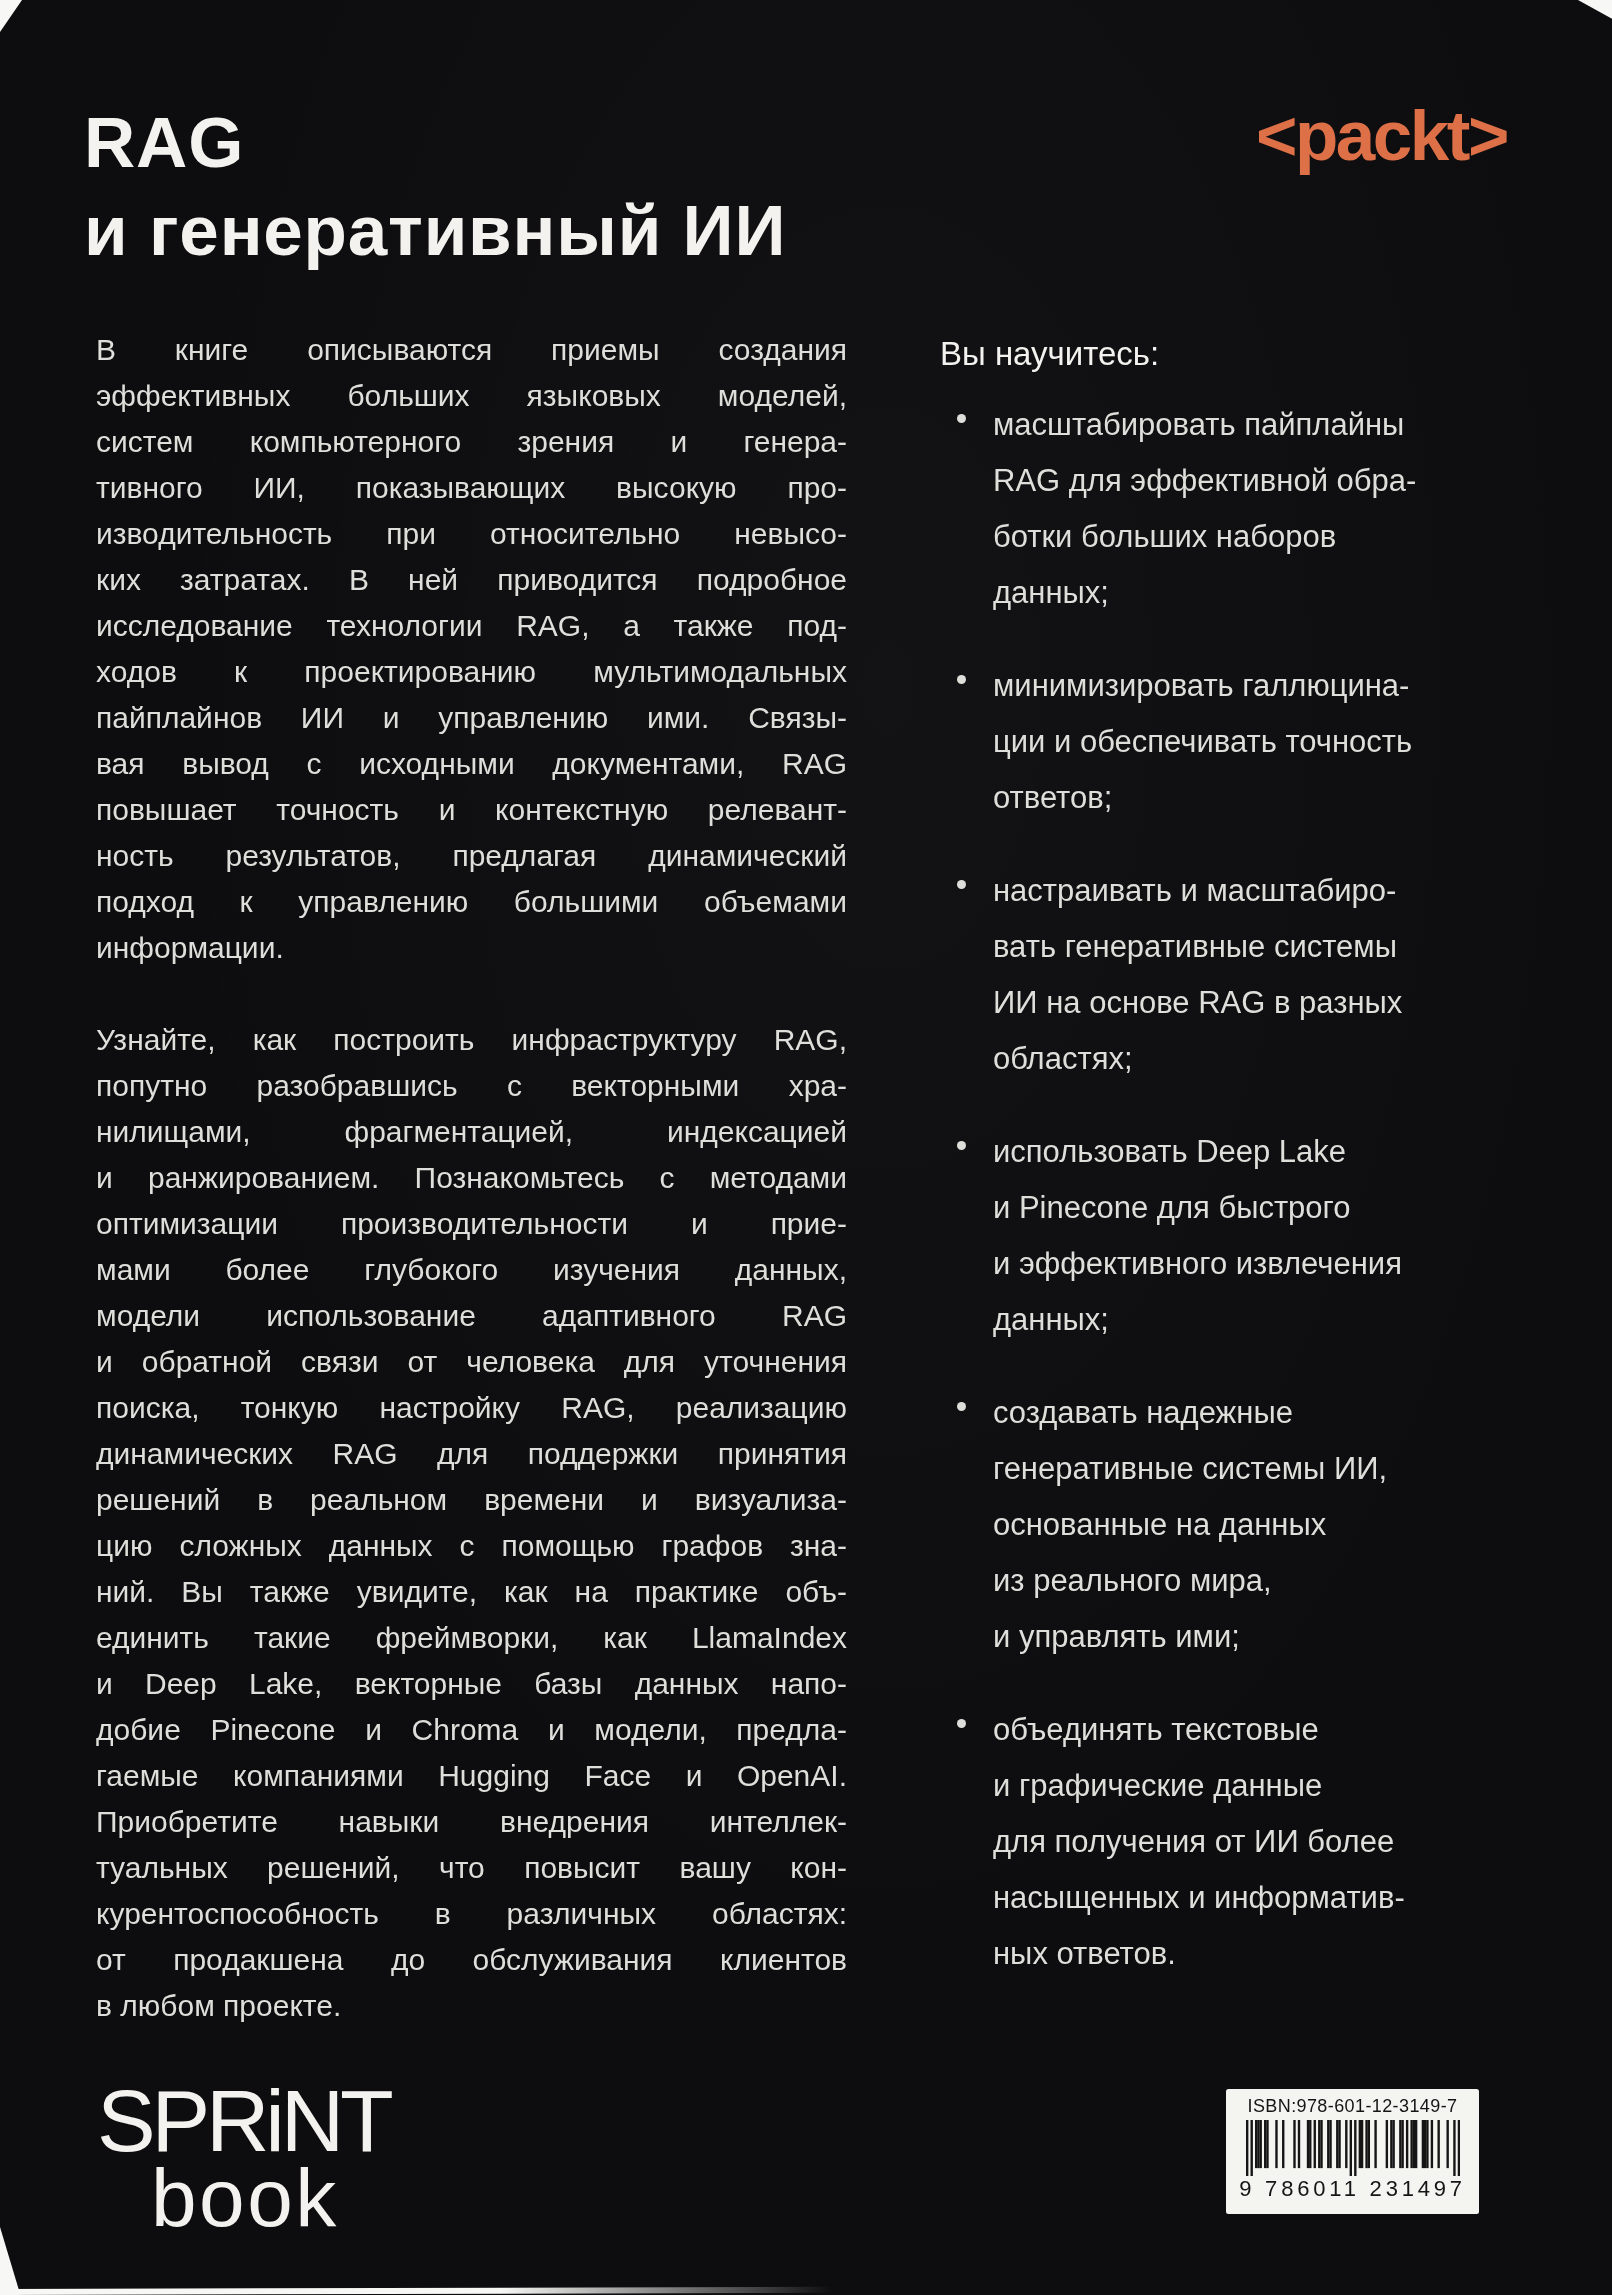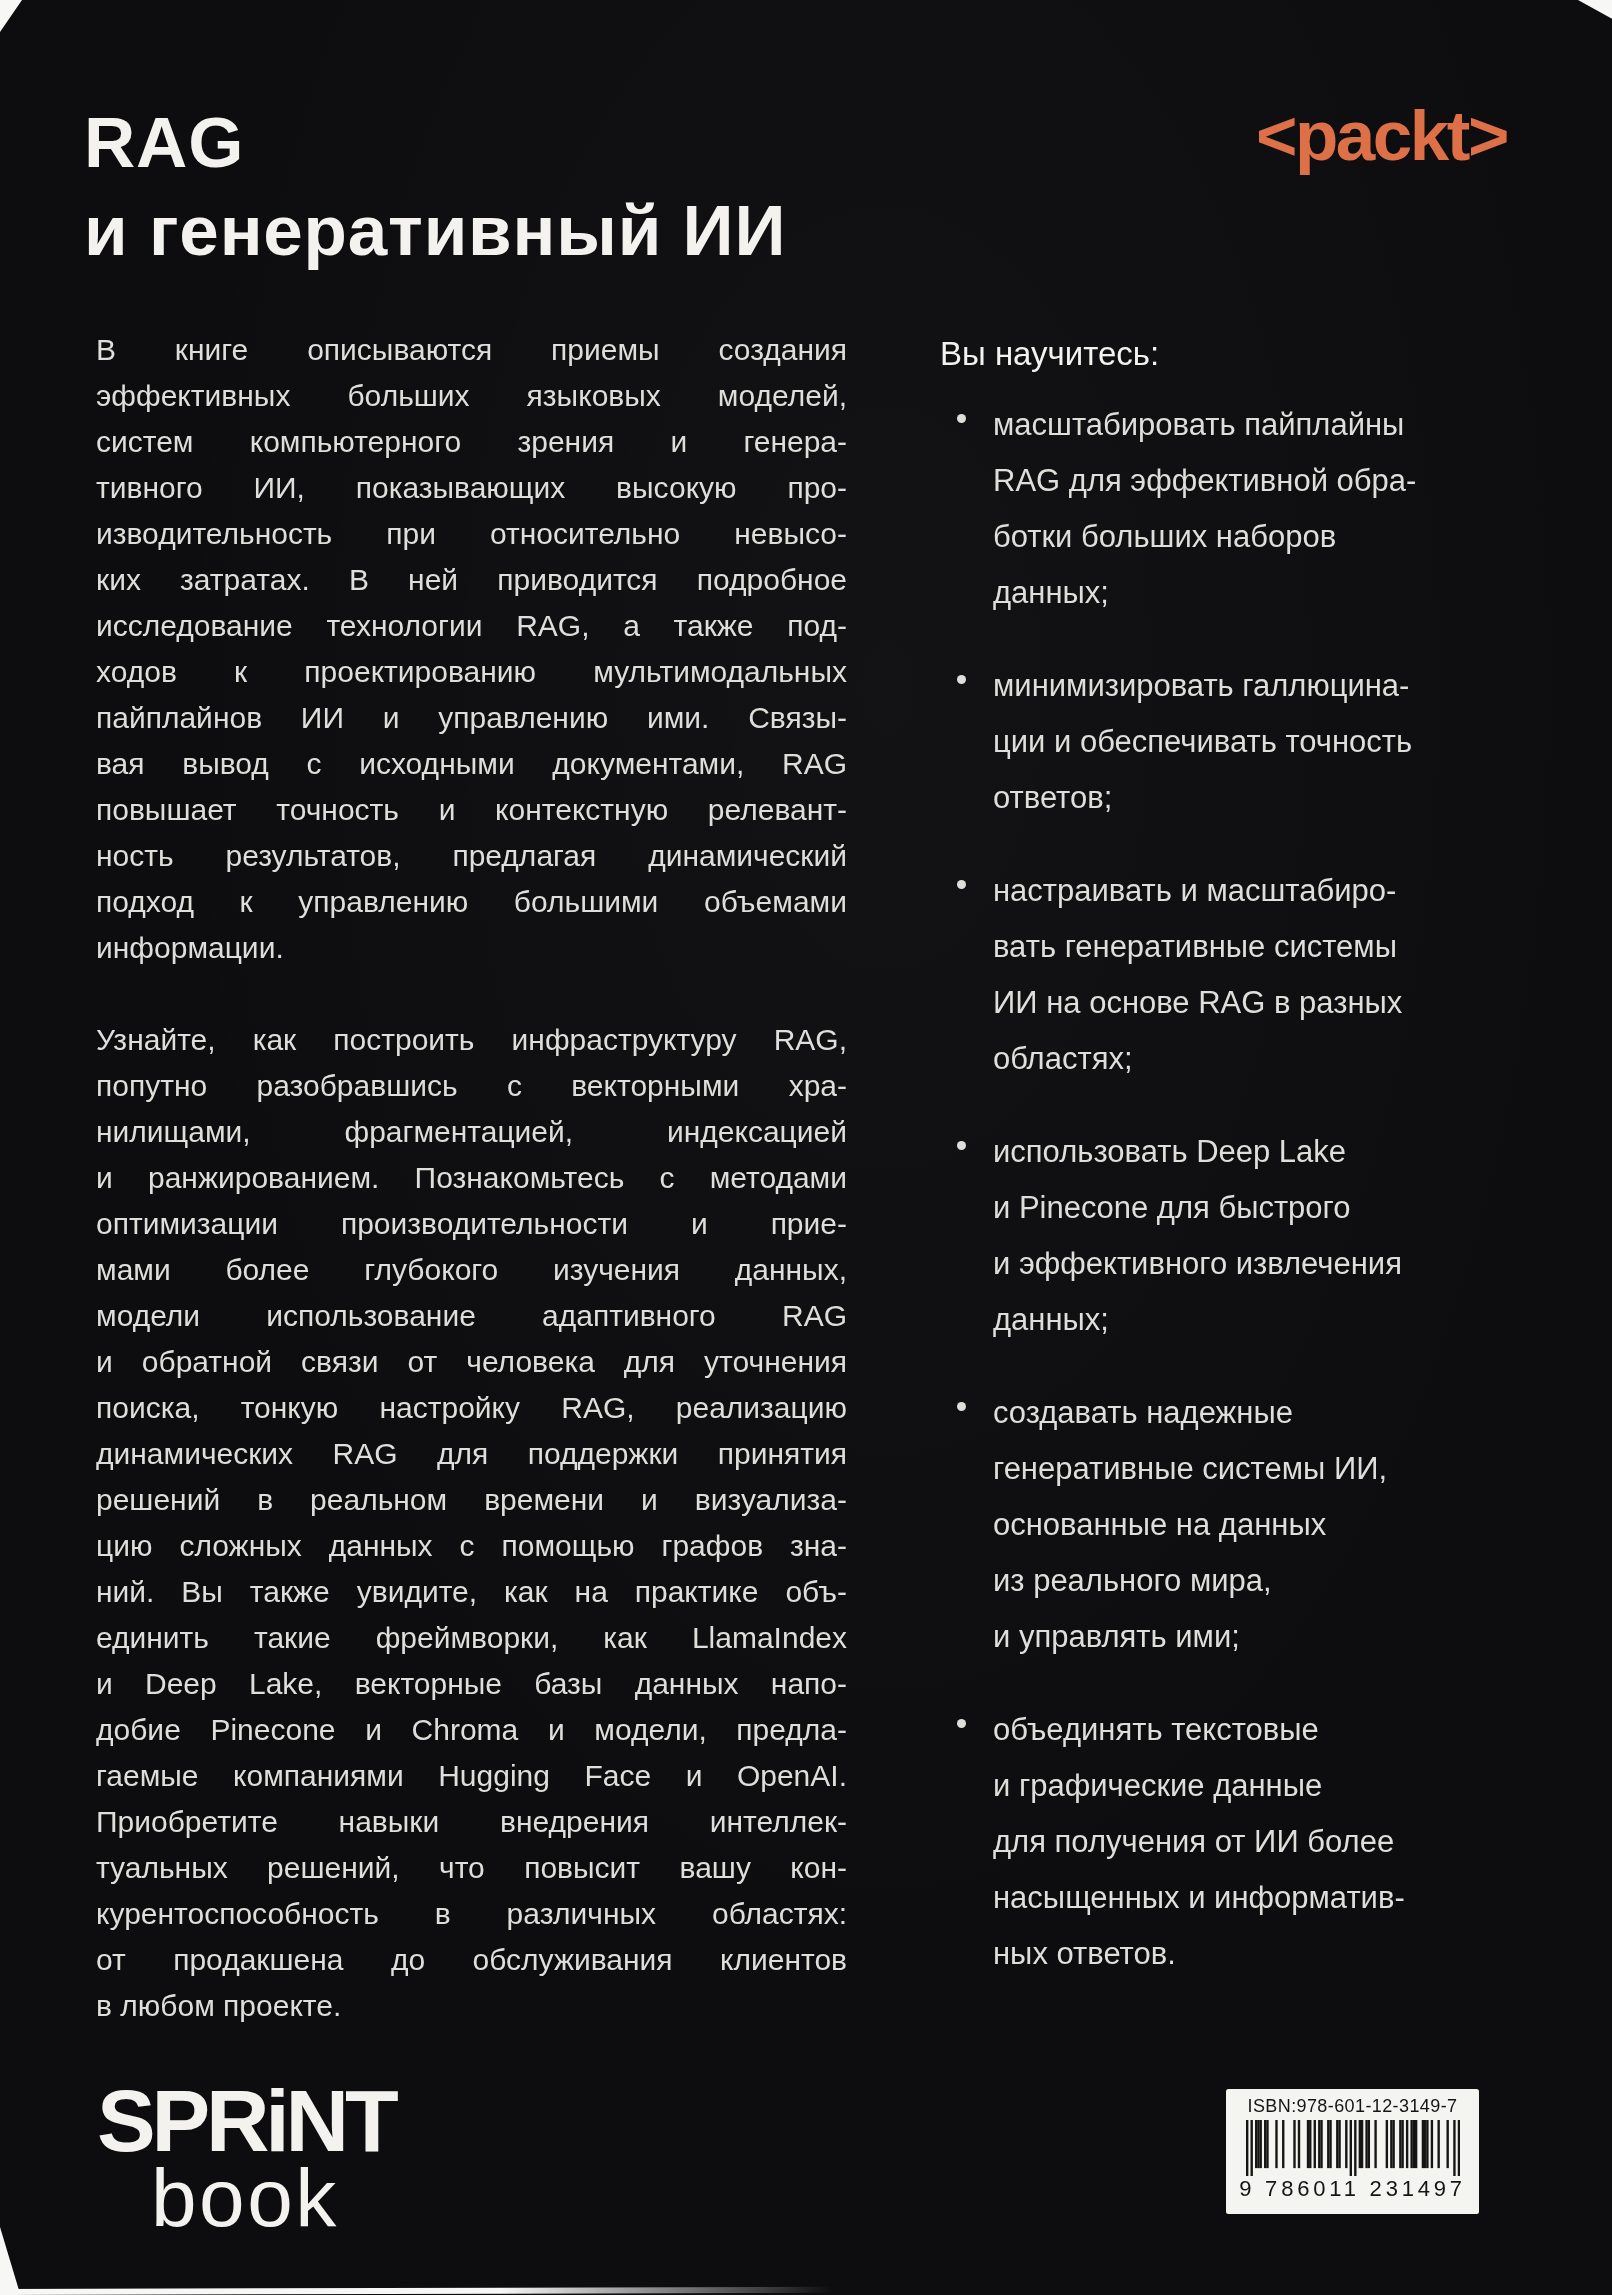--- a/index.html
+++ b/index.html
@@ -71,21 +71,21 @@
   .learn li .dot{
     position:absolute;left:-36px;top:17px;
     width:9.3px;height:9.3px;border-radius:50%;
     background:var(--text-main);
   }
   .imprint{
     position:absolute;left:97px;top:2077px;
     color:var(--text-bright);
   }
   .imprint-line1{
-    font-size:88px;font-weight:bold;letter-spacing:-4.2px;line-height:1;
+    font-size:88px;font-weight:normal;letter-spacing:-4.2px;line-height:1;
   }
   .imprint-line2{
     font-size:82px;font-weight:normal;letter-spacing:2.5px;line-height:0.8;
     margin-left:54px;
   }
   .barcode-box{
     position:absolute;left:1226px;top:2089px;width:253px;height:125px;
     background:#f4f4f1;border-radius:2.5px;
     color:#151515;text-align:center;
   }

